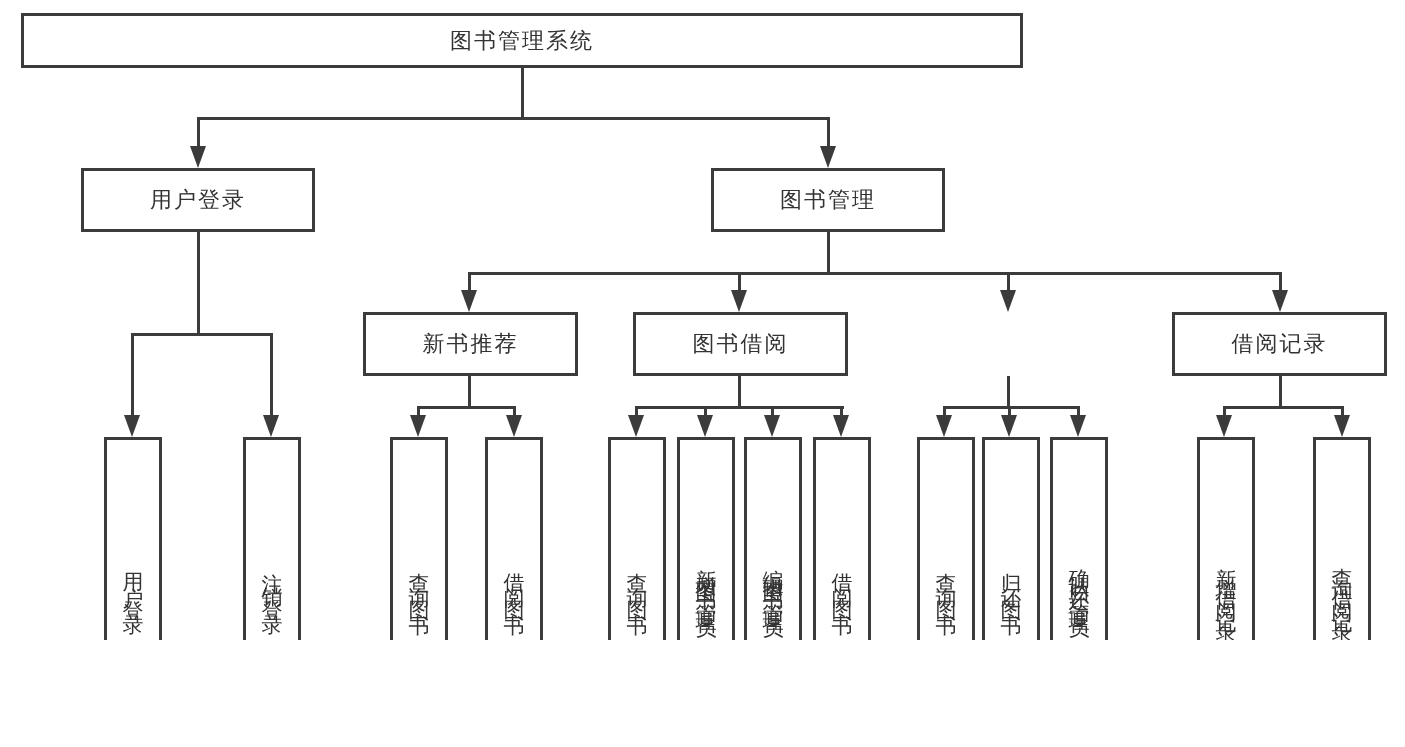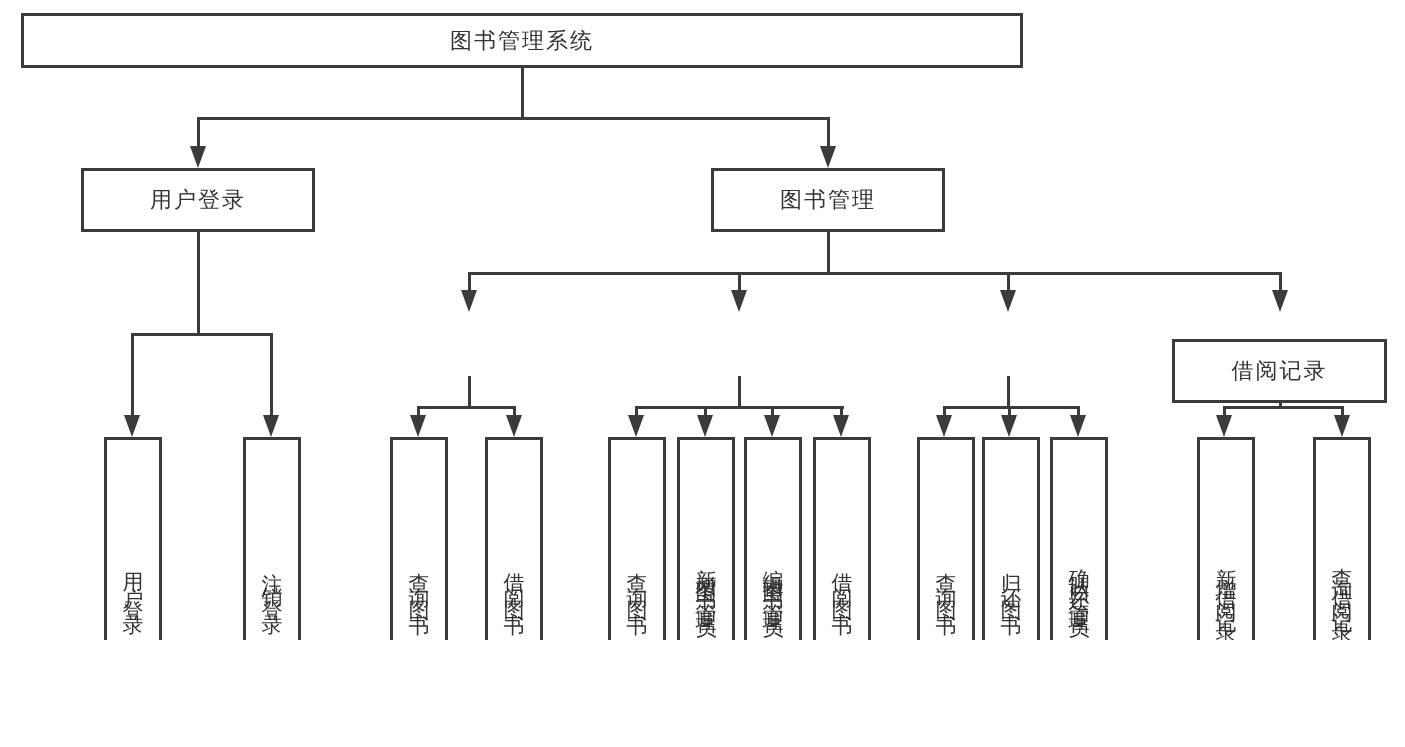--- a/index.html
+++ b/index.html
@@ -44,21 +44,27 @@
     <span>图书管理系统</span>
   </div>
 
   <div class="box" style="left:81px;top:168px;width:228px;height:58px;">
     <span>用户登录</span>
   </div>
   <div class="box" style="left:711px;top:168px;width:228px;height:58px;">
     <span>图书管理</span>
   </div>
 
-  <div class="box" style="left:1172px;top:312px;width:209px;height:58px;margin-top:27px;">
+  <div class="box" style="left:363px;top:312px;width:209px;height:58px;">
+    <span>新书推荐</span>
+  </div>
+  <div class="box" style="left:633px;top:312px;width:209px;height:58px;">
+    <span>图书借阅</span>
+  </div>
+  <div class="box" style="left:1172px;top:312px;width:209px;height:58px;">
     <span>借阅记录</span>
   </div>
 
   <div class="leaf sp4" style="left:104px;">
     <span>用户登录</span>
     </div>
   <div class="leaf sp4" style="left:243px;">
     <span>注销登录</span>
     </div>
 

